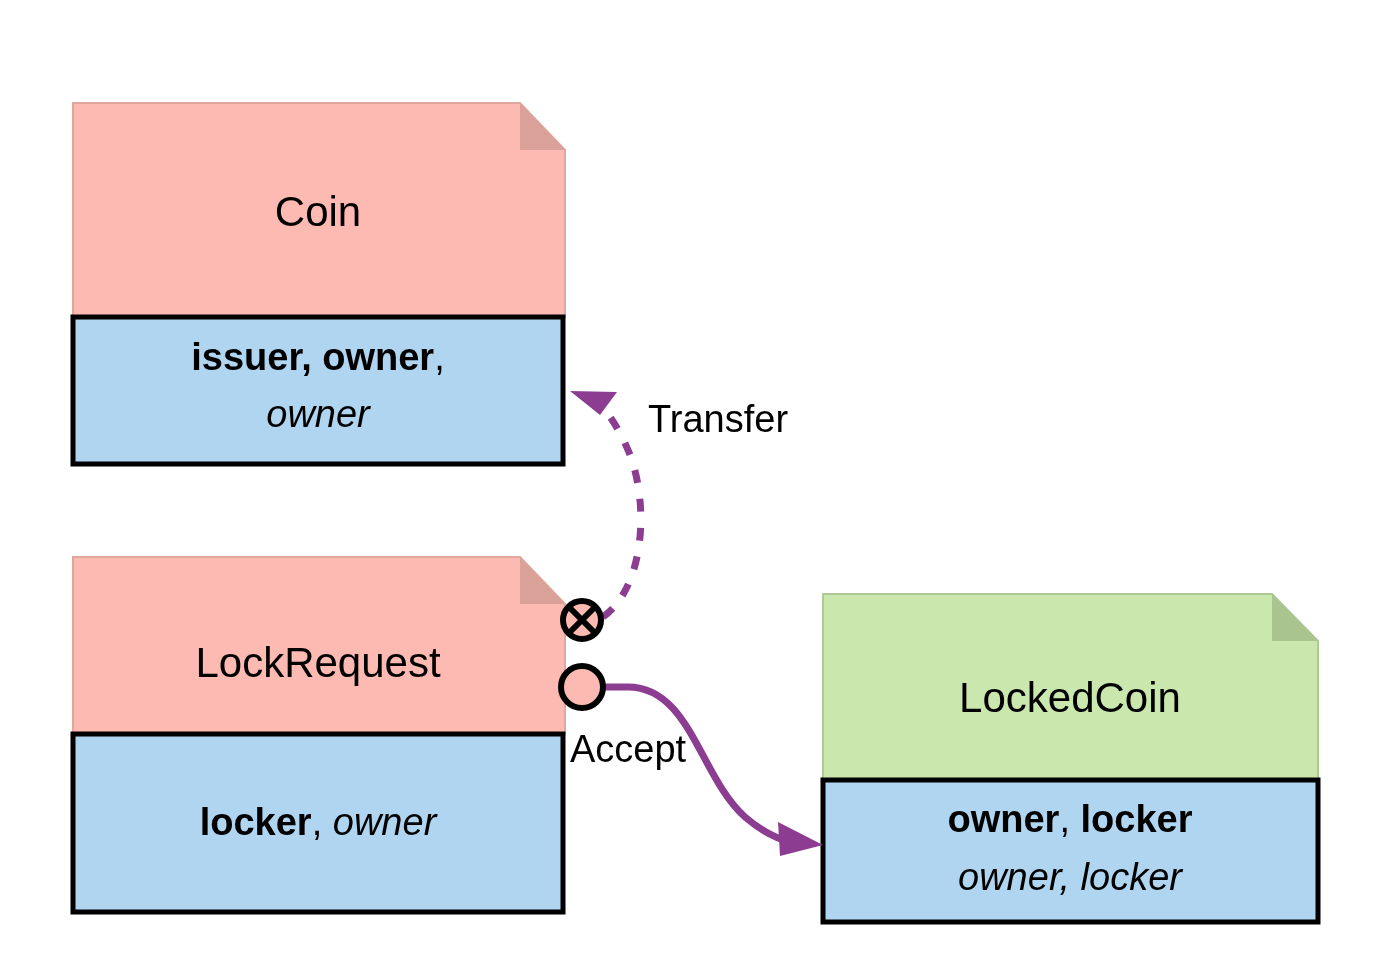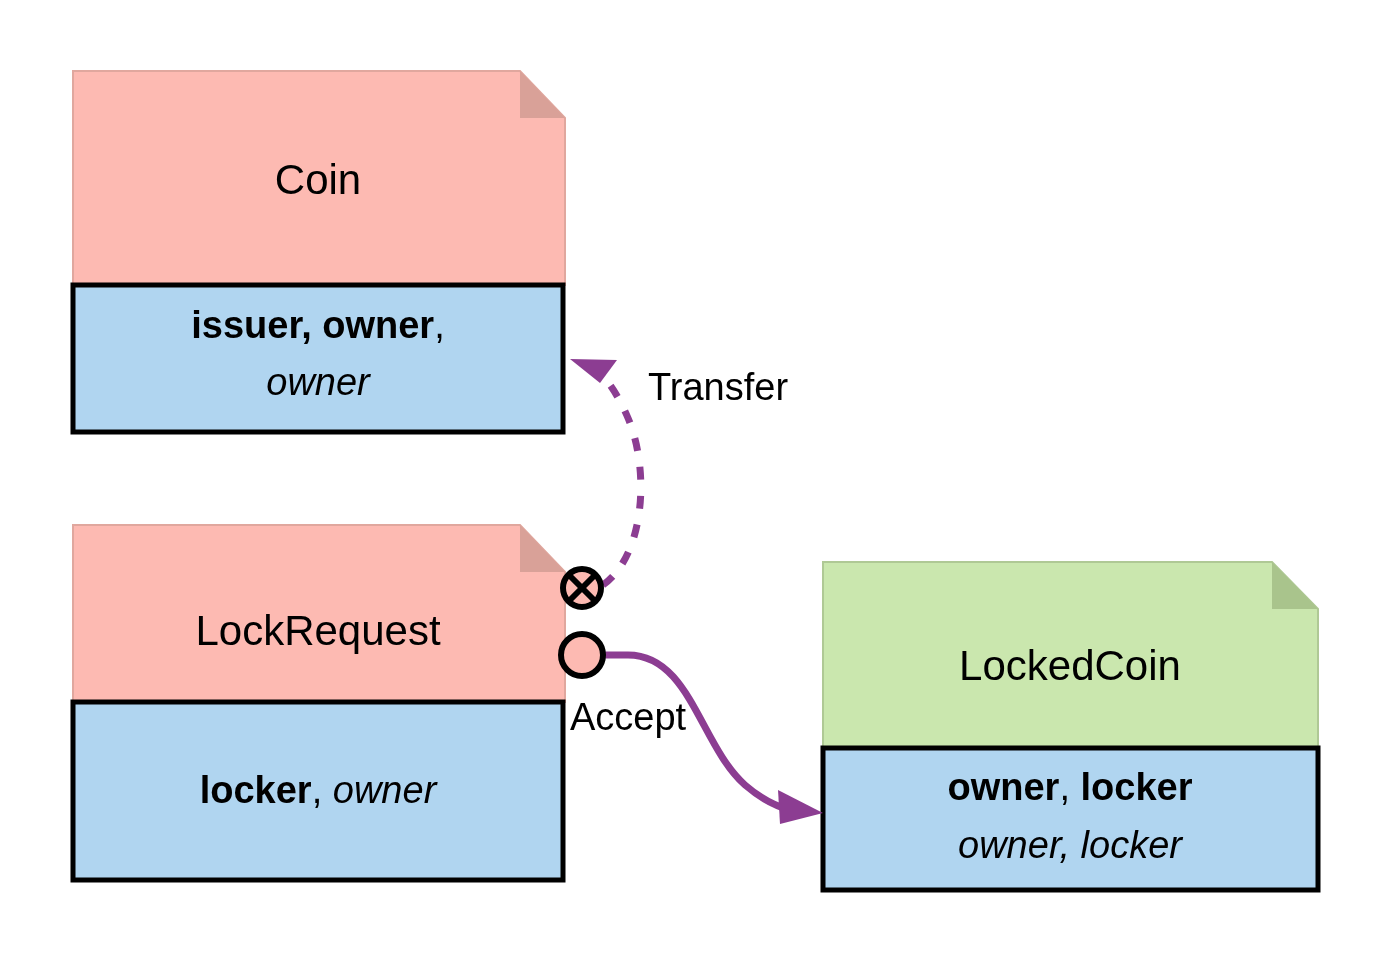--- a/index.html
+++ b/index.html
@@ -12,20 +12,21 @@
     width: 1388px;
     height: 964px;
     overflow: hidden;
     font-family: "Liberation Sans", sans-serif;
   }
   #diagram-root {
     position: relative;
     width: 1388px;
     height: 684px;
     background: #ffffff;
+    margin-top: 32px;
   }
   svg.canvas {
     position: absolute;
     left: 0;
     top: 0;
     width: 1388px;
     height: 964px;
     display: block;
   }
   .node-title {

